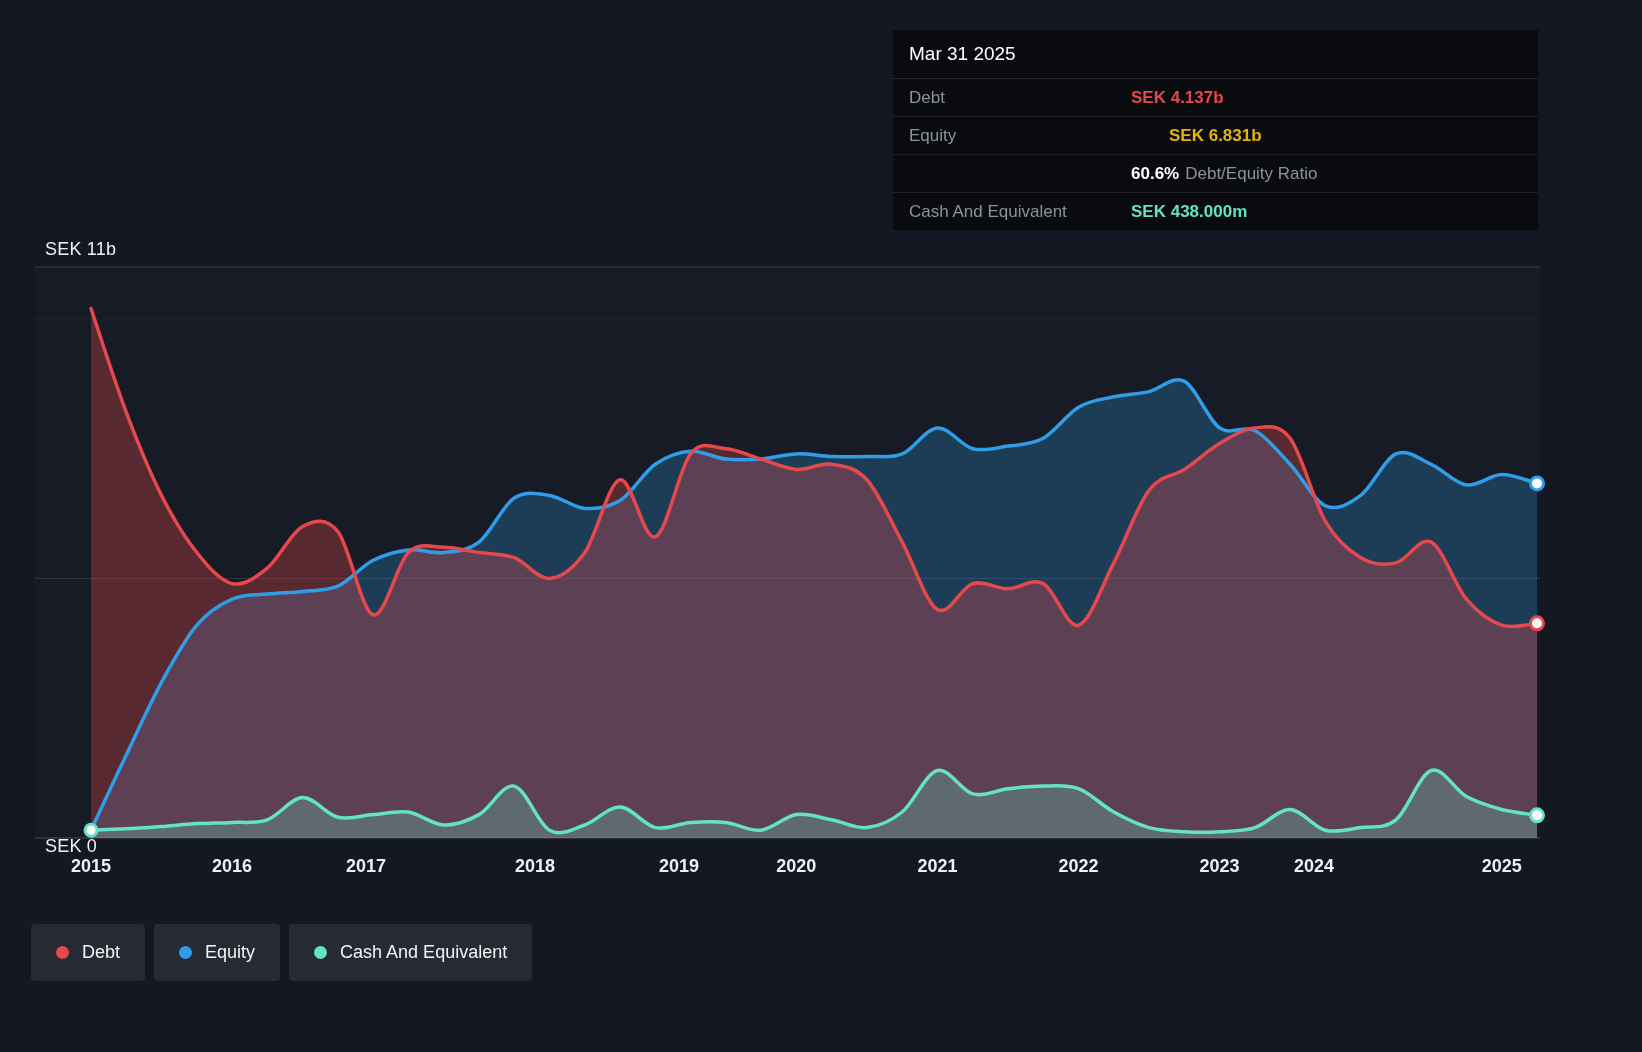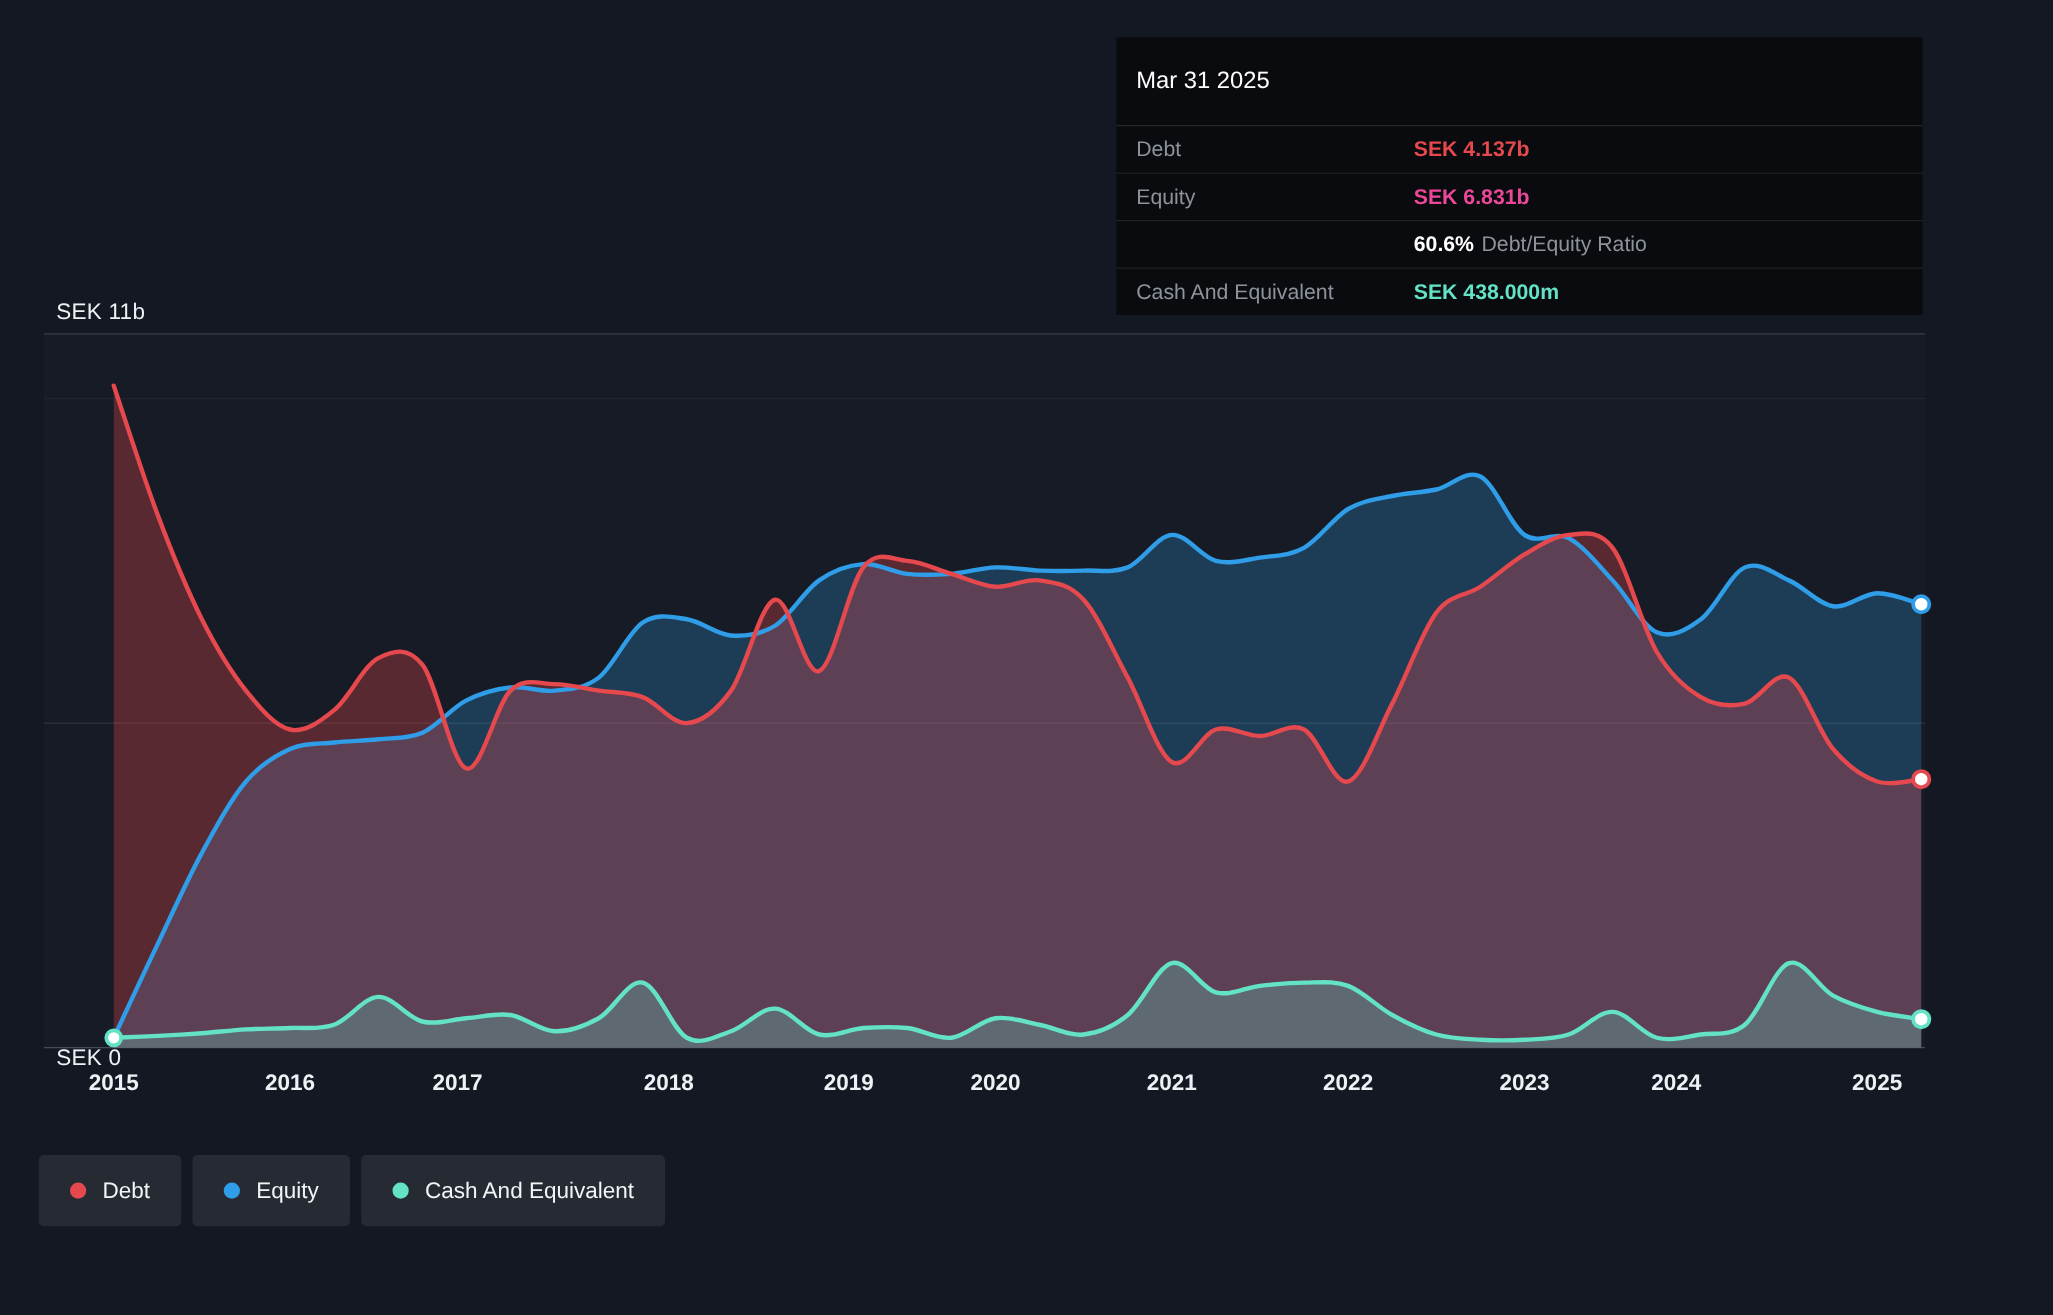--- a/index.html
+++ b/index.html
@@ -15,21 +15,21 @@
   .y-zero{left:45px;top:836px;}
   #xticks{position:absolute;left:0;top:856px;width:100%;height:26px;font-weight:bold;}
   .xtick{position:absolute;width:90px;text-align:center;font-size:18px;color:#eef1f4;}
 
   
   .tooltip{
     position:absolute;left:893px;top:30px;width:645px;
     background:#0a0b0e;color:#fff;
   }
   .tt-title{
-    height:48px;line-height:48px;padding:11px 16px;font-size:19px;color:#ffffff;
+    height:48px;line-height:48px;padding:0 16px;font-size:19px;color:#ffffff;
     border-bottom:1px solid rgba(255,255,255,0.12);
   }
   .tt-row{
     display:flex;align-items:center;height:37px;padding:0 16px;font-size:17px;
     border-bottom:1px solid rgba(255,255,255,0.09);
   }
   .tt-row:last-child{border-bottom:none;}
   .tt-label{flex:none;width:222px;color:#8d939c;}
   .tt-value{font-weight:700;}
   .tt-ratio-value{font-weight:700;color:#ffffff;}
@@ -71,33 +71,33 @@
   <div id="xticks">
       <span class="xtick" style="left: 46px;">2015</span>
       <span class="xtick" style="left: 187.073px;">2016</span>
       <span class="xtick" style="left: 321px;">2017</span>
       <span class="xtick" style="left: 490px;">2018</span>
       <span class="xtick" style="left: 634px;">2019</span>
       <span class="xtick" style="left: 751.366px;">2020</span>
       <span class="xtick" style="left: 892.439px;">2021</span>
       <span class="xtick" style="left: 1033.51px;">2022</span>
       <span class="xtick" style="left: 1174.59px;">2023</span>
-      <span class="xtick" style="left: 1296px;">2024</span>
+      <span class="xtick" style="left: 1269px;">2024</span>
       <span class="xtick" style="left: 1456.73px;">2025</span>
     </div>
 
   <div class="tooltip">
     <div class="tt-title">Mar 31 2025</div>
     <div class="tt-row">
       <span class="tt-label">Debt</span>
       <span class="tt-value" style="color: rgb(229, 73, 78);">SEK 4.137b</span>
     </div>
     <div class="tt-row">
       <span class="tt-label">Equity</span>
-      <span class="tt-value" style="color: #ec4899;">SEK 6.831b</span>
+      <span class="tt-value" style="color: #eab308; margin-left: 38px;">SEK 6.831b</span>
     </div>
     <div class="tt-row">
       <span class="tt-label"></span>
       <span>
         <span class="tt-ratio-value">60.6%</span><span class="tt-ratio-label">Debt/Equity Ratio</span>
       </span>
     </div>
     <div class="tt-row">
       <span class="tt-label">Cash And Equivalent</span>
       <span class="tt-value" style="color: rgb(99, 226, 198);">SEK 438.000m</span>

